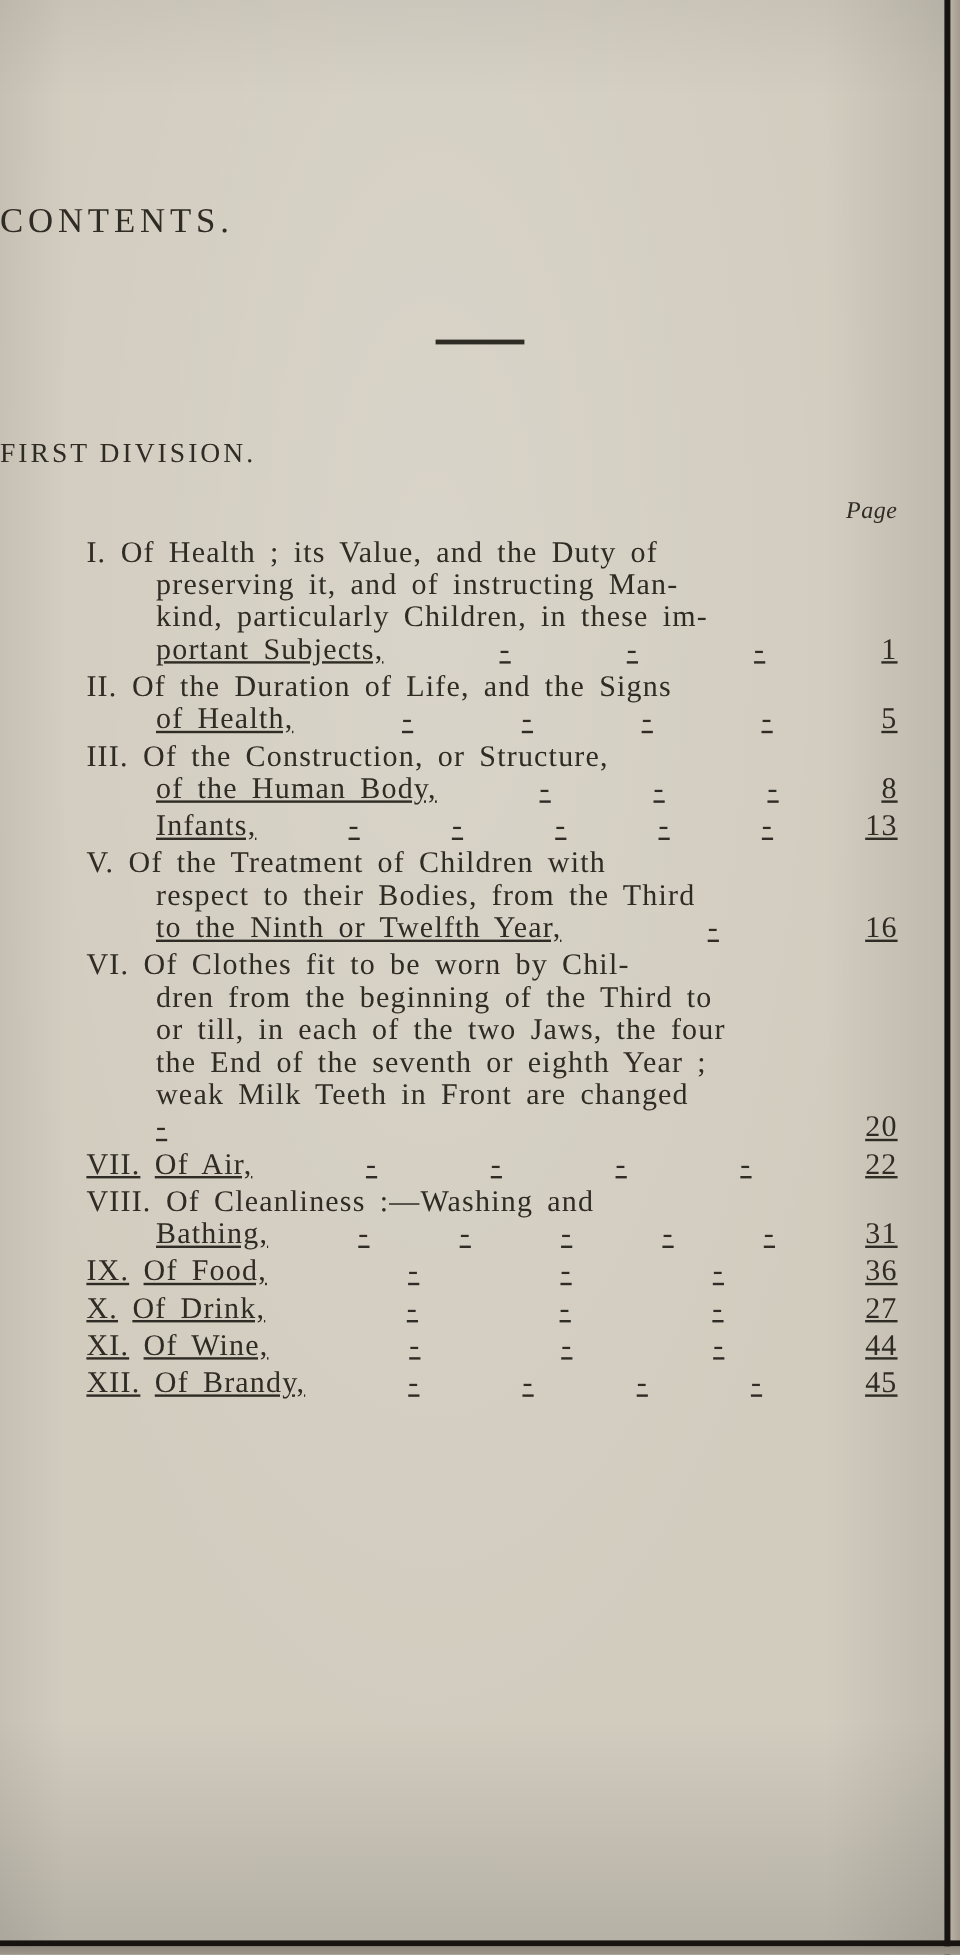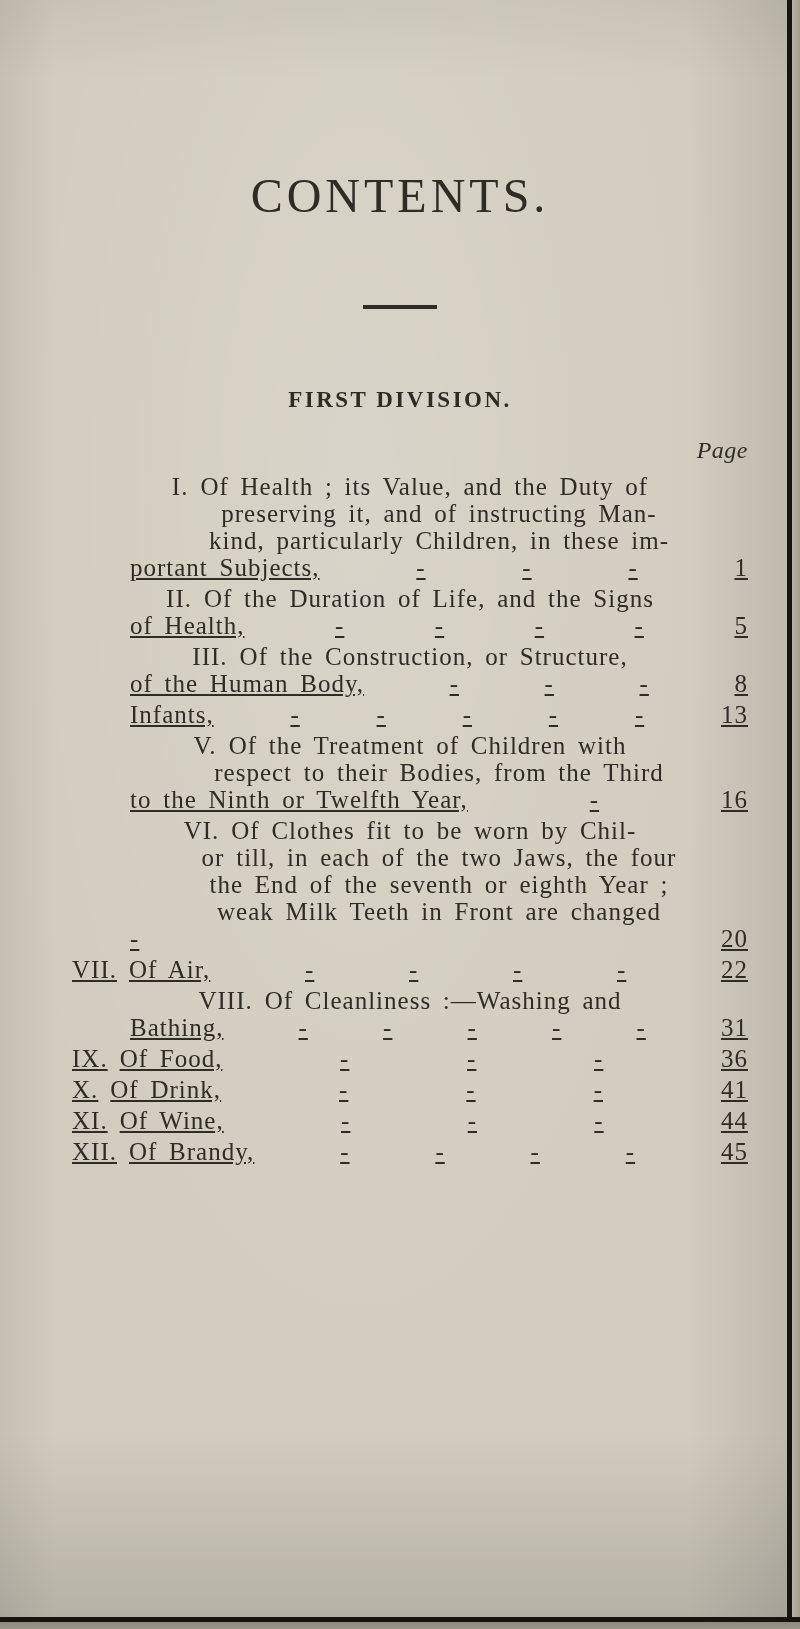--- a/index.html
+++ b/index.html
@@ -14,55 +14,54 @@
     color: var(--ink, #2f2b25);
     background:
       radial-gradient(ellipse at 45% 30%, rgba(255,255,255,0.16), rgba(255,255,255,0) 62%),
       linear-gradient(to right, rgba(0,0,0,0.06), rgba(0,0,0,0) 7%, rgba(0,0,0,0) 86%, rgba(0,0,0,0.10) 100%),
       linear-gradient(to bottom, rgba(0,0,0,0.05), rgba(0,0,0,0) 5%, rgba(0,0,0,0) 88%, rgba(0,0,0,0.14) 100%),
       var(--paper, #d2ccbf);
   }
 
   .title {
     margin-top: 168px;
-    text-align: center;
-    font-size: 48px;
+    font-size: 29px;
     font-weight: normal;
     letter-spacing: 4px;
   }
 
   .rule {
     width: 74px;
     height: 4px;
     margin: 82px auto 0 auto;
     background: var(--ink, #2f2b25);
   }
 
   .section {
     margin-top: 78px;
-    text-align: center;
+    text-align: left;
     font-size: 23px;
-    font-weight: bold;
+    font-weight: normal;
     letter-spacing: 2.5px;
   }
 
   .content {
     padding-left: 72px;
     padding-right: 52px;
   }
 
   .page-label {
     margin-top: 24px;
     text-align: right;
     font-style: italic;
-    font-size: 24px;
+    font-size: 20px;
     letter-spacing: 0.5px;
   }
 
-  .entries { margin-top: 9px; text-align: center; }
+  .entries { margin-top: 9px; }
 
   .entry { margin-bottom: 4px; }
 
   .line {
     font-size: 25px;
     line-height: 27px;
     letter-spacing: 0.04em;
     word-spacing: 0.18em;
     white-space: pre-wrap;
   }
@@ -136,37 +135,38 @@
         <div class="entry">
           <div class="line lastline cont"><span class="lt">Infants,</span><span class="dash">-</span><span class="dash">-</span><span class="dash">-</span><span class="dash">-</span><span class="dash">-</span><span class="pagenum">13</span></div>
         </div>
         <div class="entry">
           <div class="line"><span class="numeral">V.</span><span>Of the Treatment of Children with</span></div>
           <div class="line cont">respect to their Bodies, from the Third</div>
           <div class="line lastline cont"><span class="lt">to the Ninth or Twelfth Year,</span><span class="dash">-</span><span class="pagenum">16</span></div>
         </div>
         <div class="entry">
           <div class="line"><span class="numeral">VI.</span><span>Of Clothes fit to be worn by Chil-</span></div>
+          <div class="line cont">dren from the beginning of the Third to</div>
           <div class="line cont">or till, in each of the two Jaws, the four</div>
           <div class="line cont">the End of the seventh or eighth Year ;</div>
           <div class="line cont">weak Milk Teeth in Front are changed</div>
           <div class="line lastline cont"><span class="dash">-</span><span class="pagenum">20</span></div>
         </div>
         <div class="entry">
           <div class="line lastline"><span class="lt"><span class="numeral">VII.</span>Of Air,</span><span class="dash">-</span><span class="dash">-</span><span class="dash">-</span><span class="dash">-</span><span class="pagenum">22</span></div>
         </div>
         <div class="entry">
           <div class="line"><span class="numeral">VIII.</span><span>Of Cleanliness :—Washing and</span></div>
           <div class="line lastline cont"><span class="lt">Bathing,</span><span class="dash">-</span><span class="dash">-</span><span class="dash">-</span><span class="dash">-</span><span class="dash">-</span><span class="pagenum">31</span></div>
         </div>
         <div class="entry">
           <div class="line lastline"><span class="lt"><span class="numeral">IX.</span>Of Food,</span><span class="dash">-</span><span class="dash">-</span><span class="dash">-</span><span class="pagenum">36</span></div>
         </div>
         <div class="entry">
-          <div class="line lastline"><span class="lt"><span class="numeral">X.</span>Of Drink,</span><span class="dash">-</span><span class="dash">-</span><span class="dash">-</span><span class="pagenum">41</span></div>
+          <div class="line lastline"><span class="lt"><span class="numeral">X.</span>Of Drink,</span><span class="dash">-</span><span class="dash">-</span><span class="dash">-</span><span class="pagenum">27</span></div>
         </div>
         <div class="entry">
           <div class="line lastline"><span class="lt"><span class="numeral">XI.</span>Of Wine,</span><span class="dash">-</span><span class="dash">-</span><span class="dash">-</span><span class="pagenum">44</span></div>
         </div>
         <div class="entry">
           <div class="line lastline"><span class="lt"><span class="numeral">XII.</span>Of Brandy,</span><span class="dash">-</span><span class="dash">-</span><span class="dash">-</span><span class="dash">-</span><span class="pagenum">45</span></div>
         </div>
       </div>
   </div>
 

